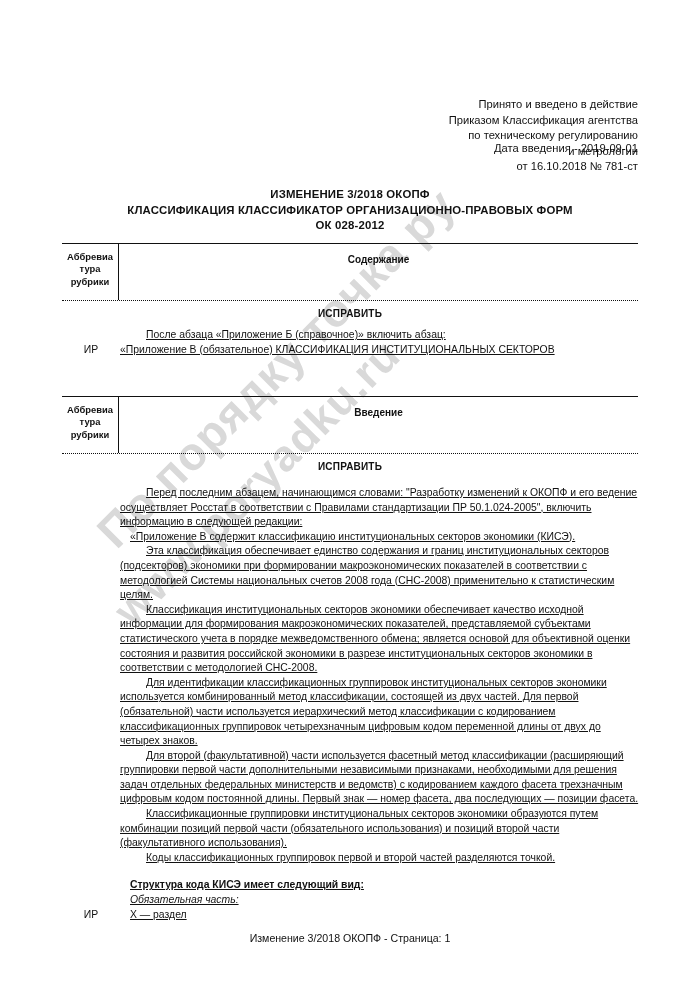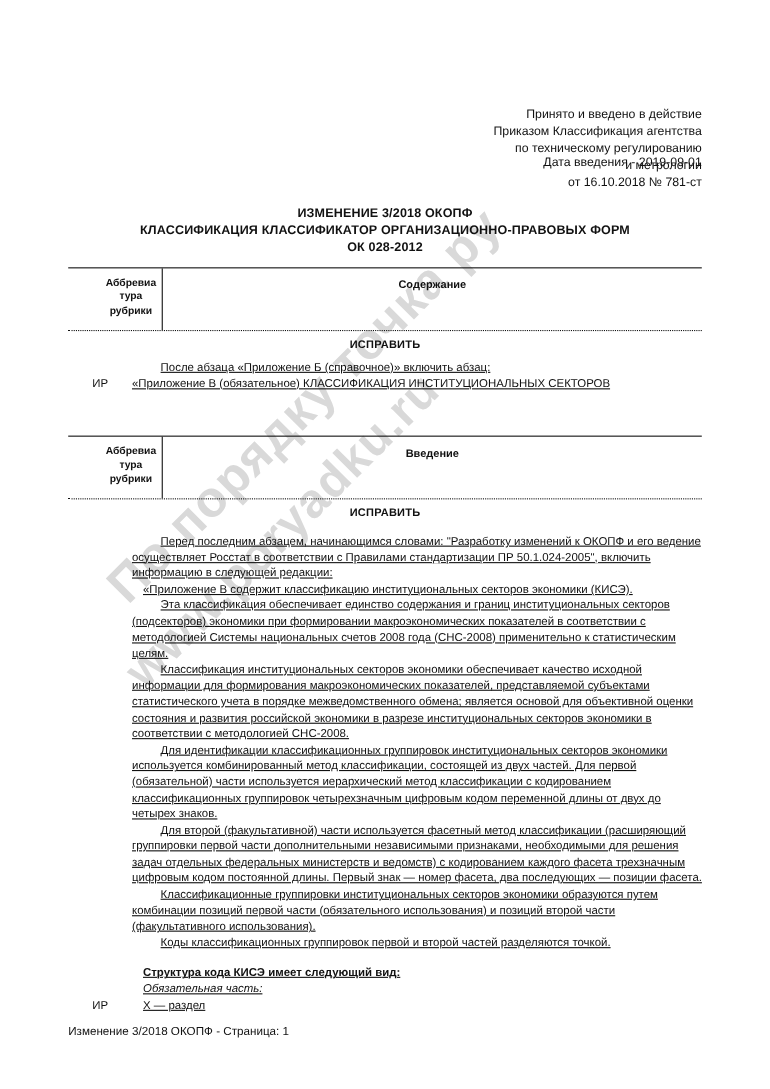--- a/index.html
+++ b/index.html
@@ -102,21 +102,20 @@
     border-top: 1.6px solid #111;
     border-bottom: 1.6px dotted #111;
     box-sizing: border-box;
   }
   .rubric-table.t1 { top: 243px; height: 58px; }
   .rubric-table.t2 { top: 396px; height: 58px; }
   .rubric-row {
     display: flex;
     height: 100%;
     align-items: stretch;
-    margin-left: 29px;
   }
   .rubric-cell-abbr {
     width: 57px;
     border-right: 1.4px solid #111;
     box-sizing: border-box;
     text-align: center;
     font-size: 9.4px;
     line-height: 12.4px;
     font-weight: 700;
     padding-top: 7px;
@@ -192,20 +191,21 @@
   .struct-item {
     text-indent: 10px;
   }
 
   
   .footer {
     position: absolute;
     left: 62px;
     right: 62px;
     top: 932px;
+    text-align: center;
     font-size: 10.6px;
   }
 </style>
 </head>
 <body>
 
 <div id="page">
 
   <div id="watermark">
     <div class="wm-line wm-a">По порядку точка ру</div>

